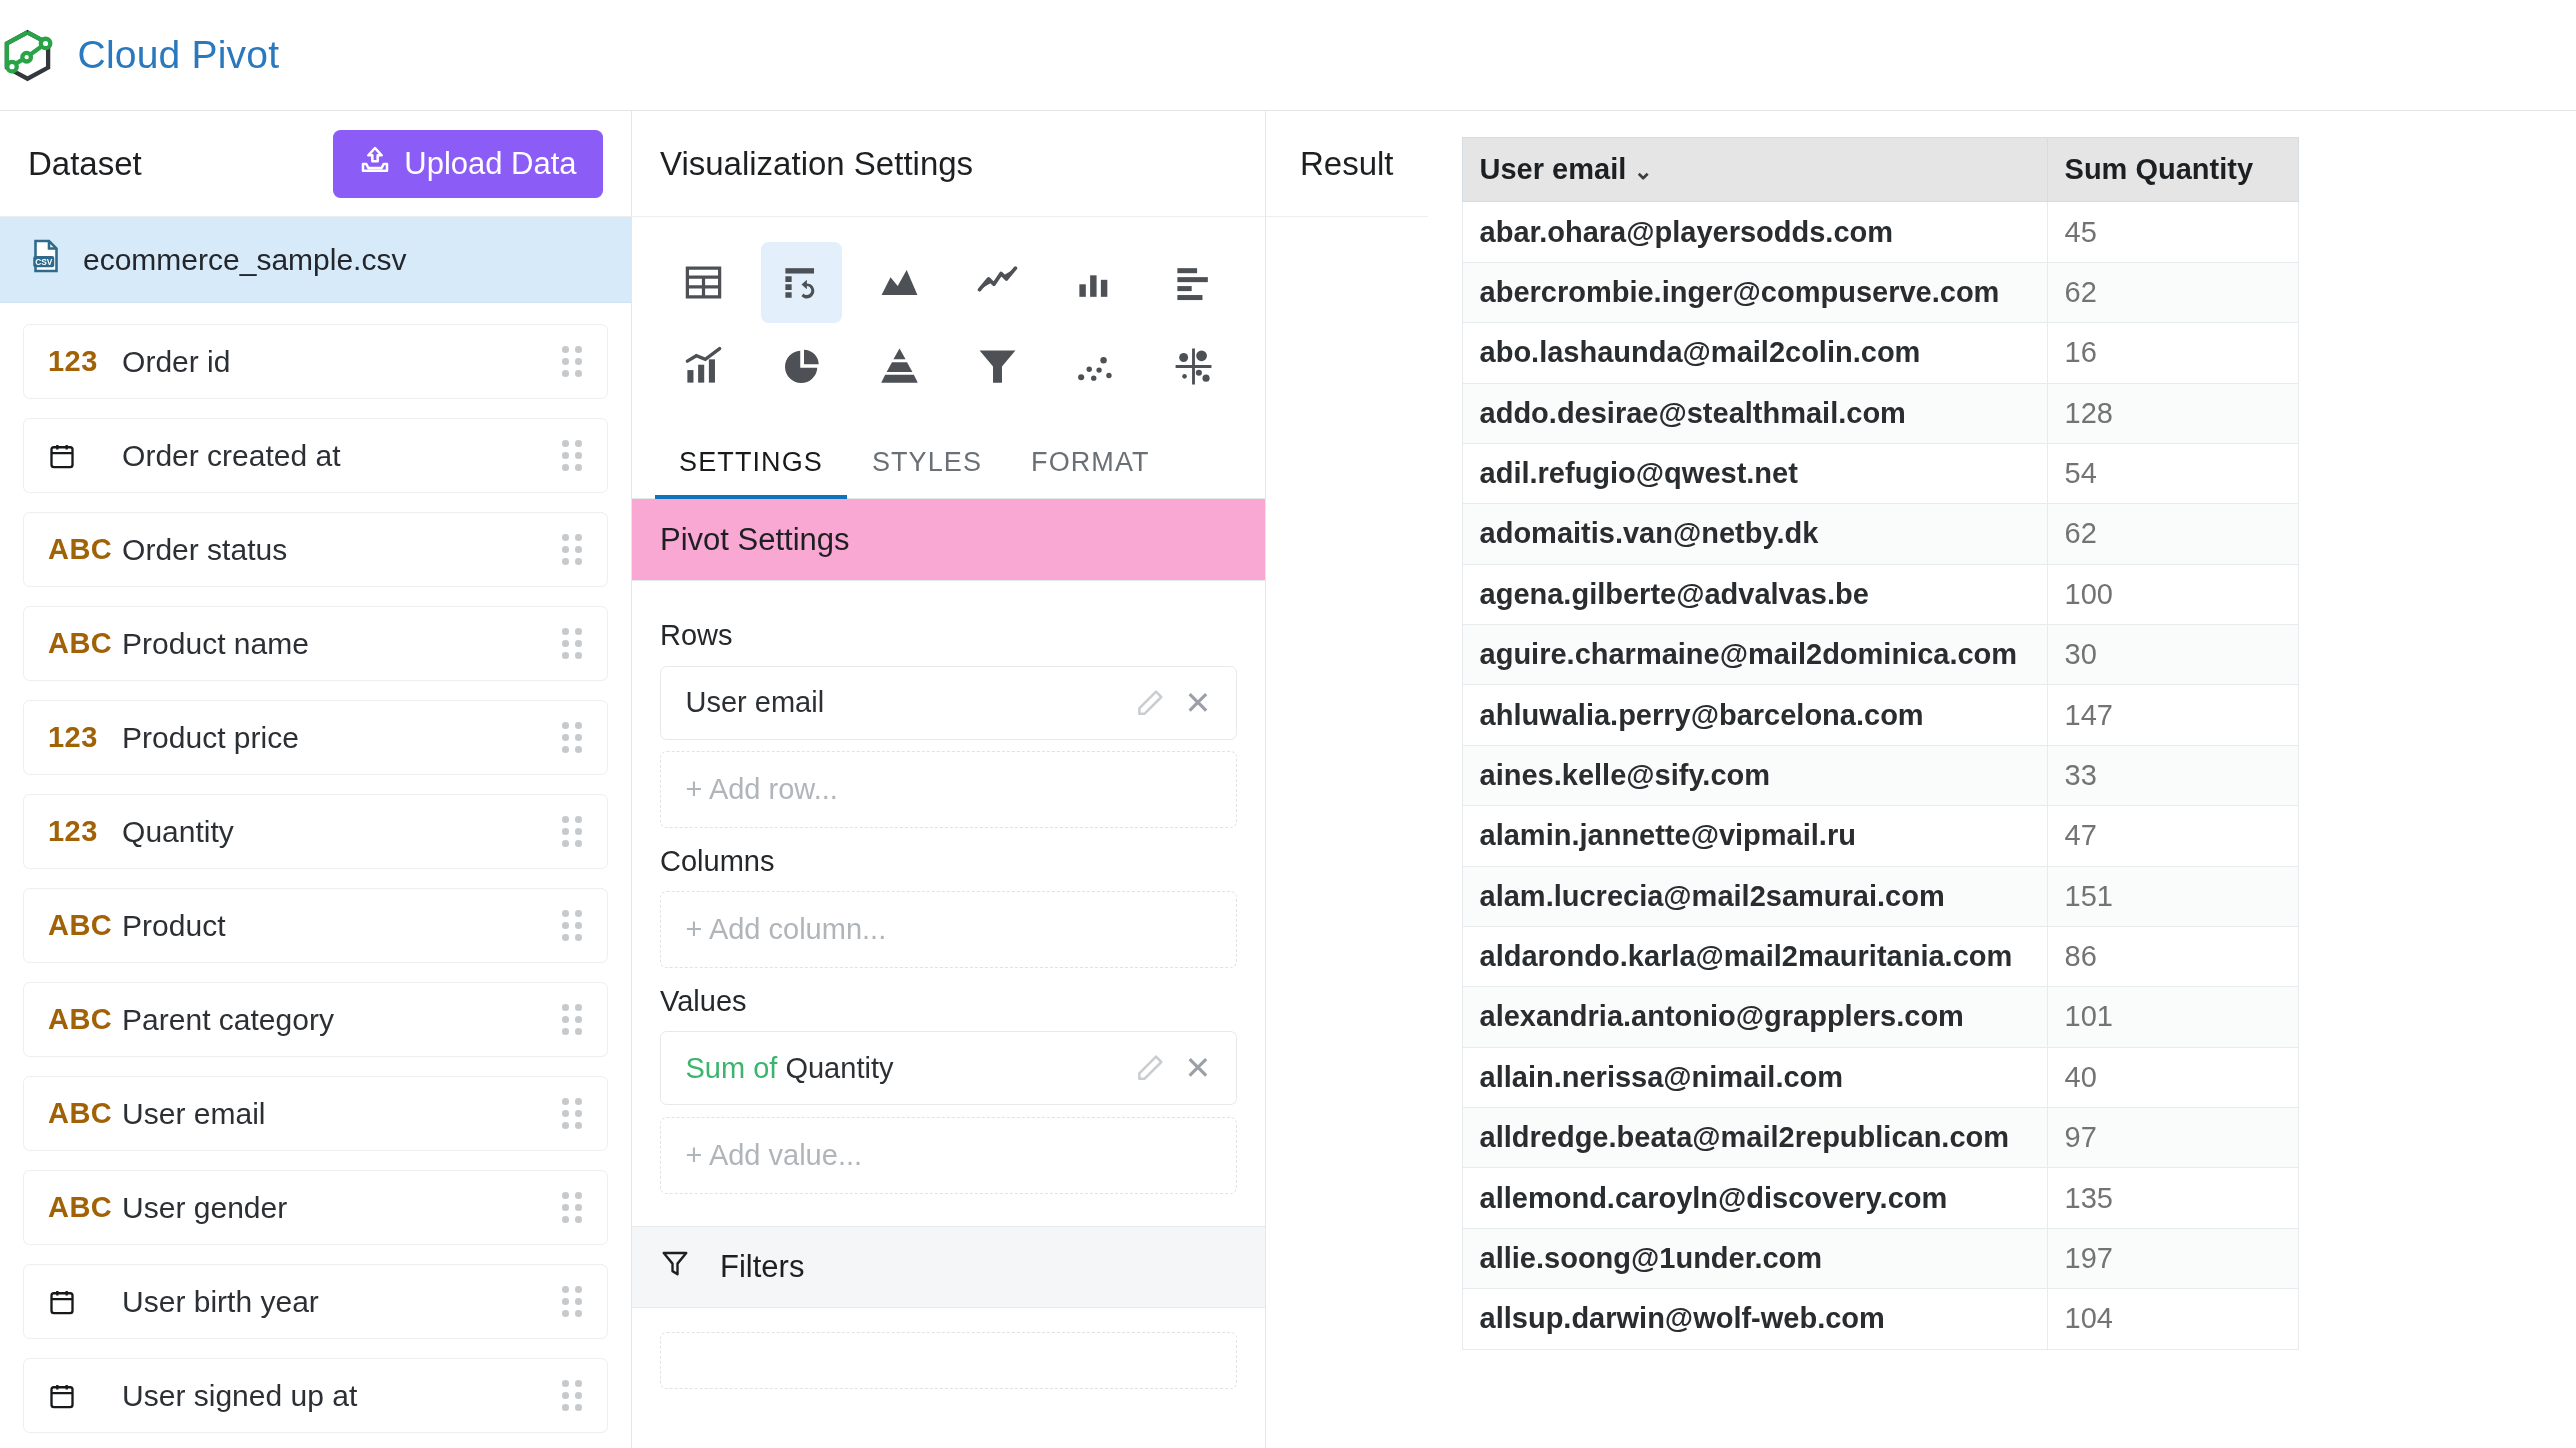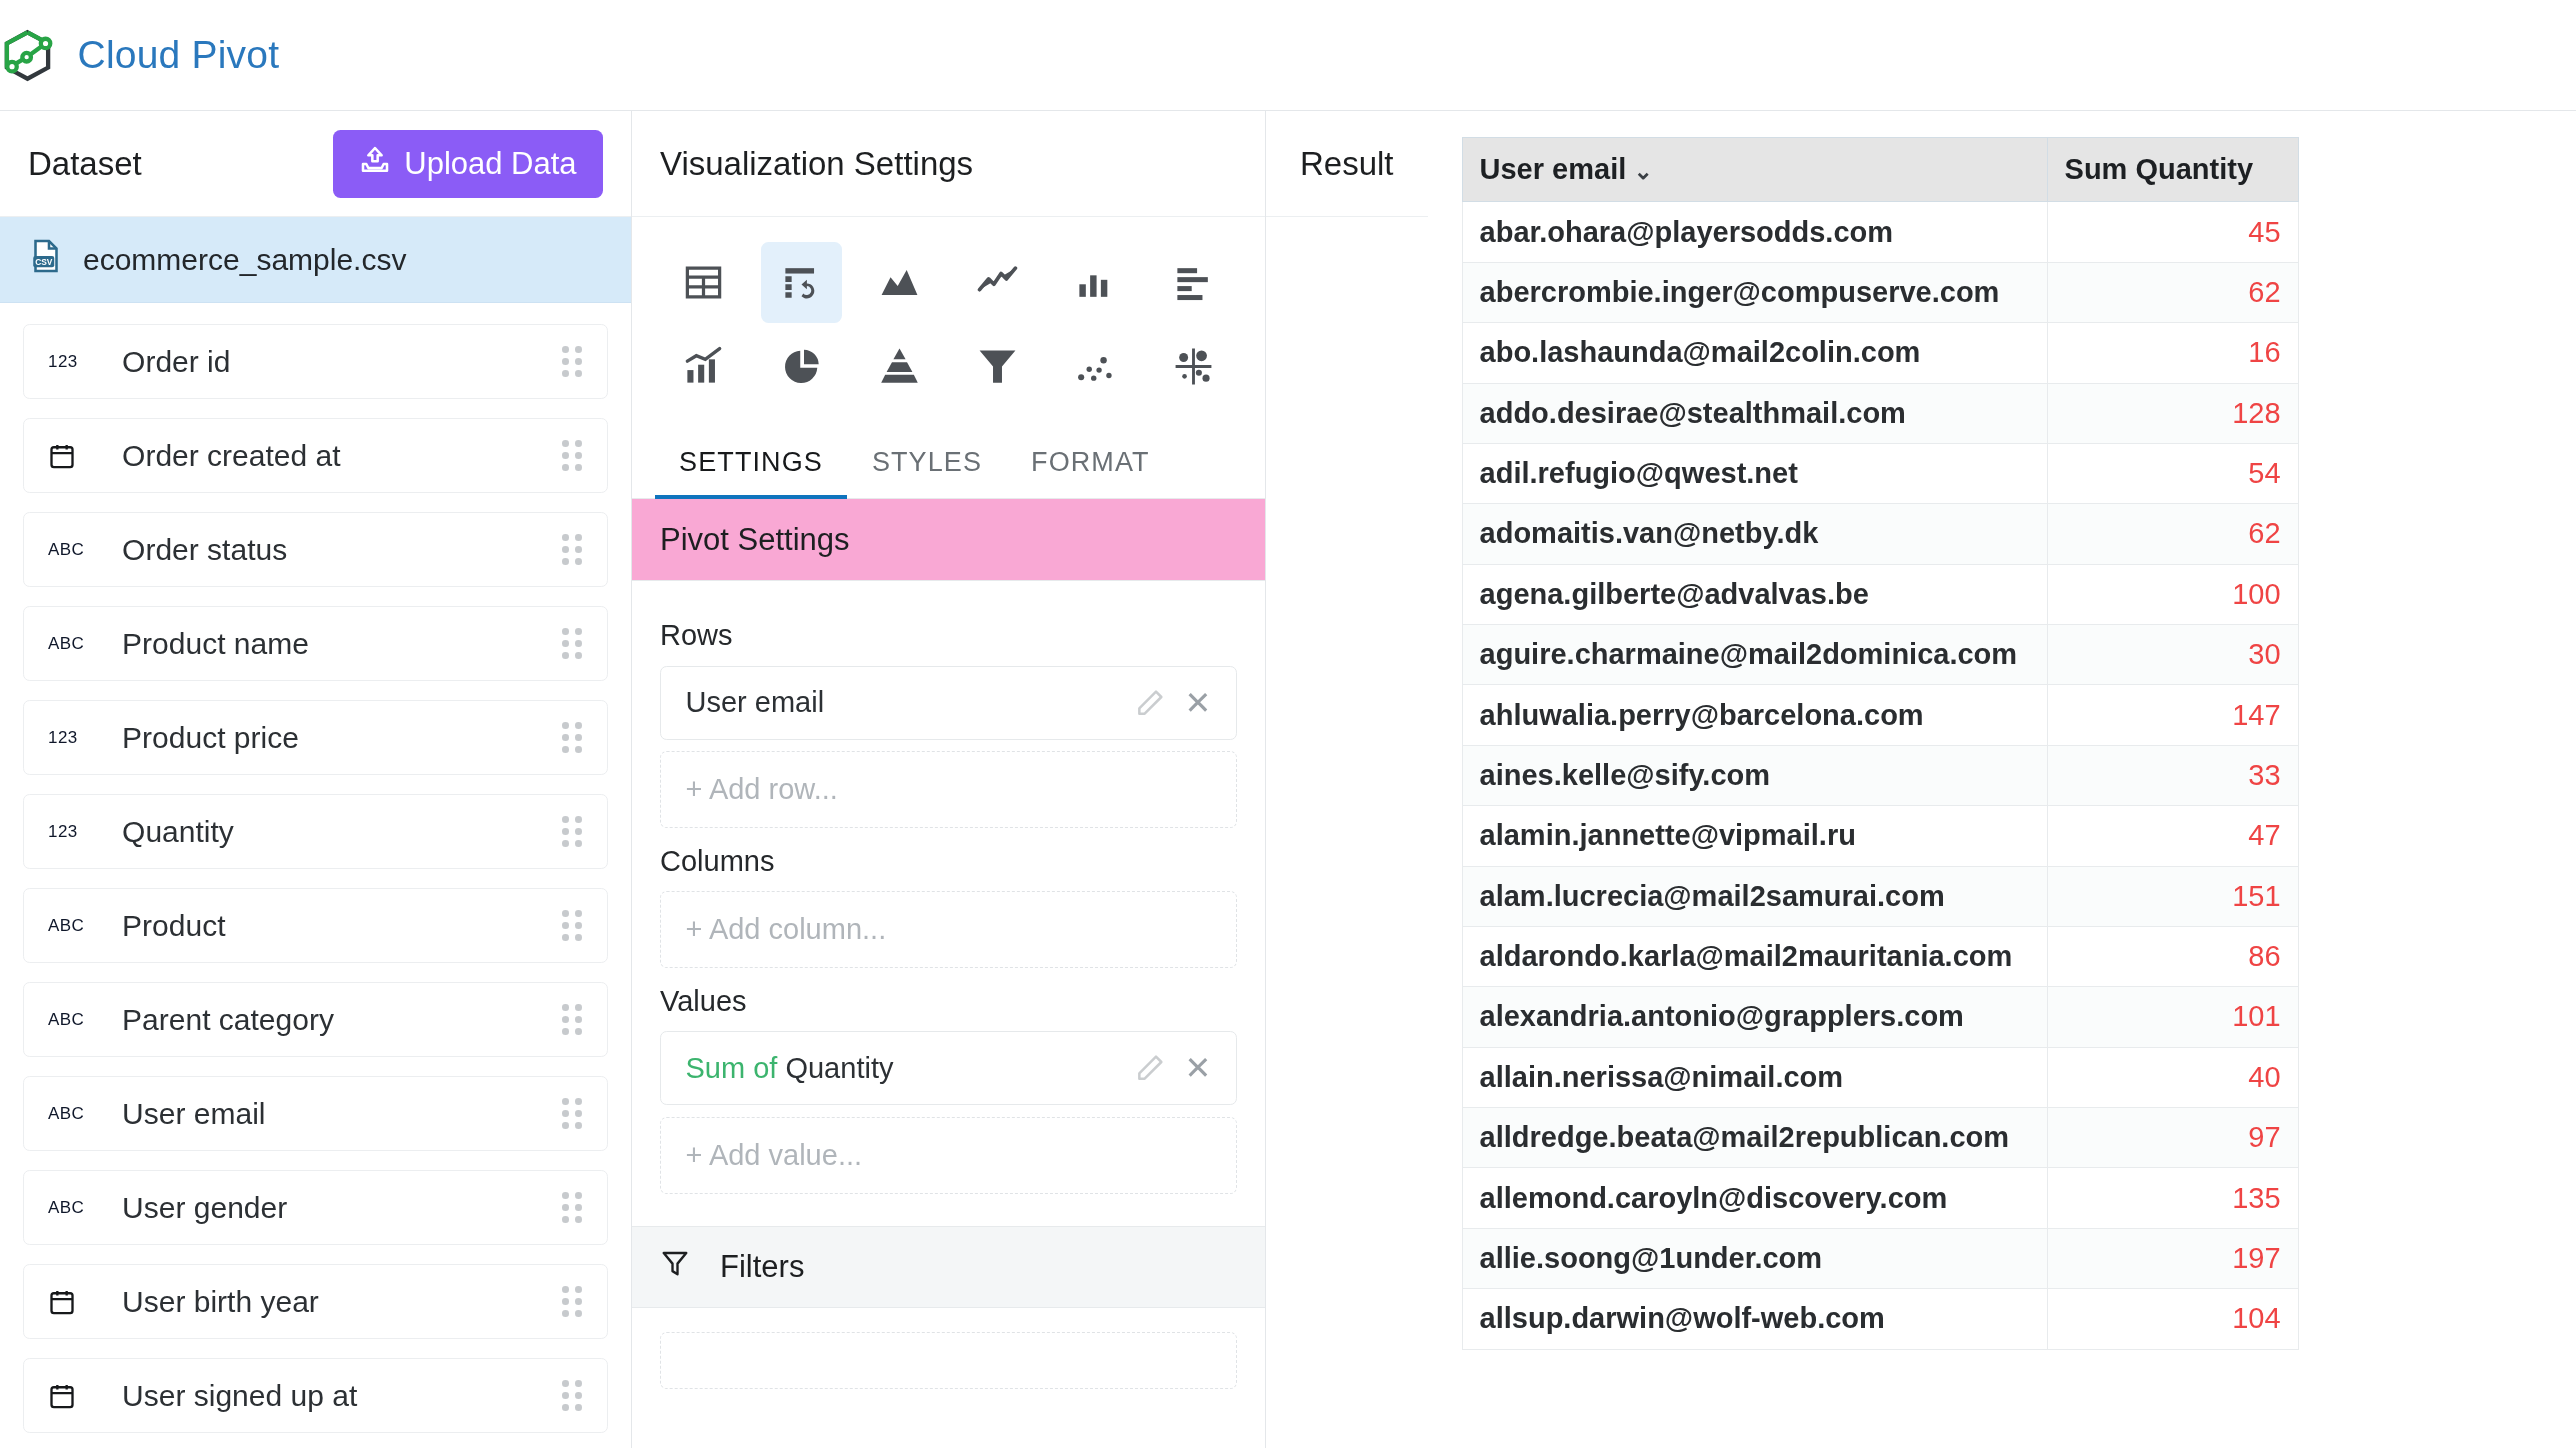--- a/index.html
+++ b/index.html
@@ -50,22 +50,22 @@
   }
   #dataset-file svg { width: 36px; height: 36px; flex: none; }
 
   #field-list { padding: 21px 22.6px 0 22.6px; overflow: hidden; flex: 1; }
   .field-item {
     height: 75px; border: 0.9px solid #eceef0; border-radius: 6.6px;
     display: flex; align-items: center; margin-bottom: 19px;
     padding: 0 21px 0 24.5px; background: #fff;
   }
   .field-type {
-    width: 74px; flex: none; font-size: 17px; font-weight: normal;
-    color: #0f172a; letter-spacing: 0.4px;
+    width: 74px; flex: none; font-size: 29px; font-weight: bold;
+    color: #a16207; letter-spacing: 0.4px;
   }
   .field-type.cal { display: flex; align-items: center; }
   .field-type svg { width: 28px; height: 30px; }
   .field-label { flex: 1; font-size: 30px; color: #2c3034; font-weight: 400; }
   .drag-dots { width: 24.5px; flex: none; display: grid;
     grid-template-columns: 7.5px 7.5px; grid-gap: 5.7px; opacity: .55; }
   .drag-dots i { width: 6.6px; height: 6.6px; background: #9aa0a6; border-radius: 50%; display: block; }
 
   
   #col-viz {
@@ -142,21 +142,21 @@
     font-size: 29px; font-weight: bold; color: #1d2023;
     padding: 15px 17px; white-space: nowrap; overflow: hidden;
   }
   #pivot th.c-email { width: 585px; }
   #pivot th.c-qty { width: 251px; }
   #pivot td {
     border: 0.9px solid #e8ebed; font-size: 29px; padding: 13.2px 17px;
     white-space: nowrap; overflow: hidden; color: #2a2d30;
   }
   #pivot td.email { font-weight: bold; }
-  #pivot td.qty { color: #ef4444; text-align: right; }
+  #pivot td.qty { color: #737373; }
   #pivot tbody tr:nth-child(even) td { background: #fafcfc; }
   .caret { font-size: 22.6px; color: #3a3f44; margin-left: 7.5px; }
 </style>
 </head>
 <body>
 
 <div id="topbar">
   <span id="logo-mark">
     <svg viewBox="0 0 64 64">
       <path d="M32 5 L56 18 L56 46 L32 59 L8 46 L8 18 Z" fill="none" stroke="#32383d" stroke-width="5"></path>

